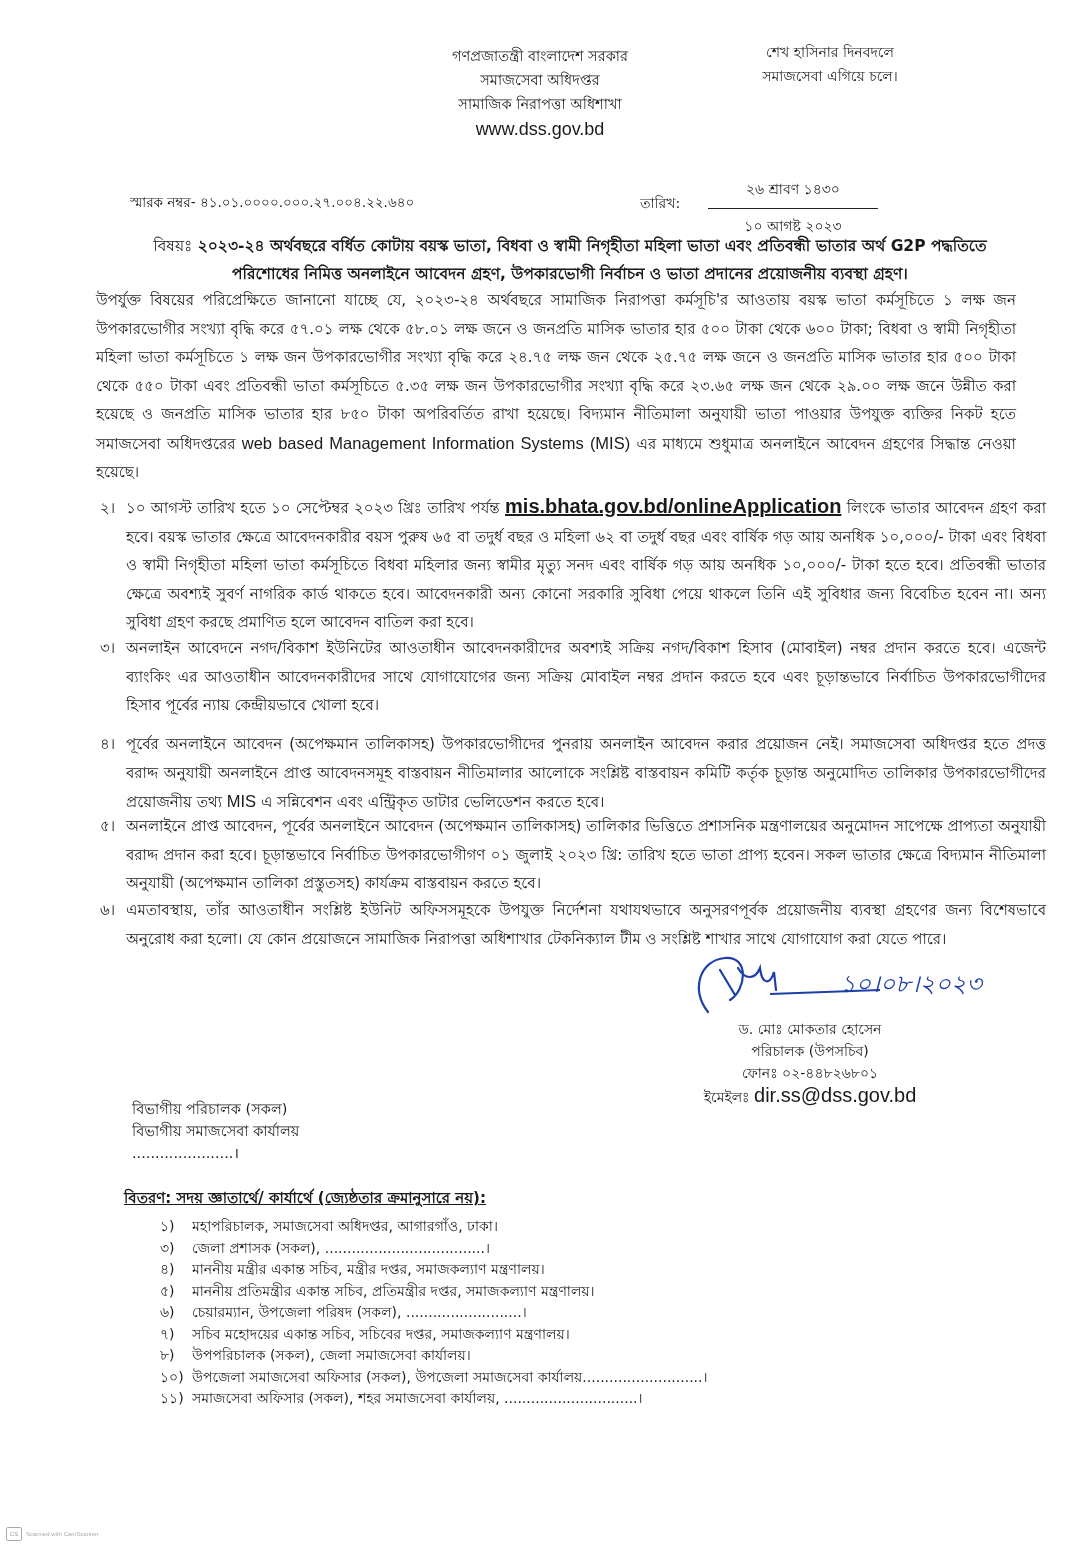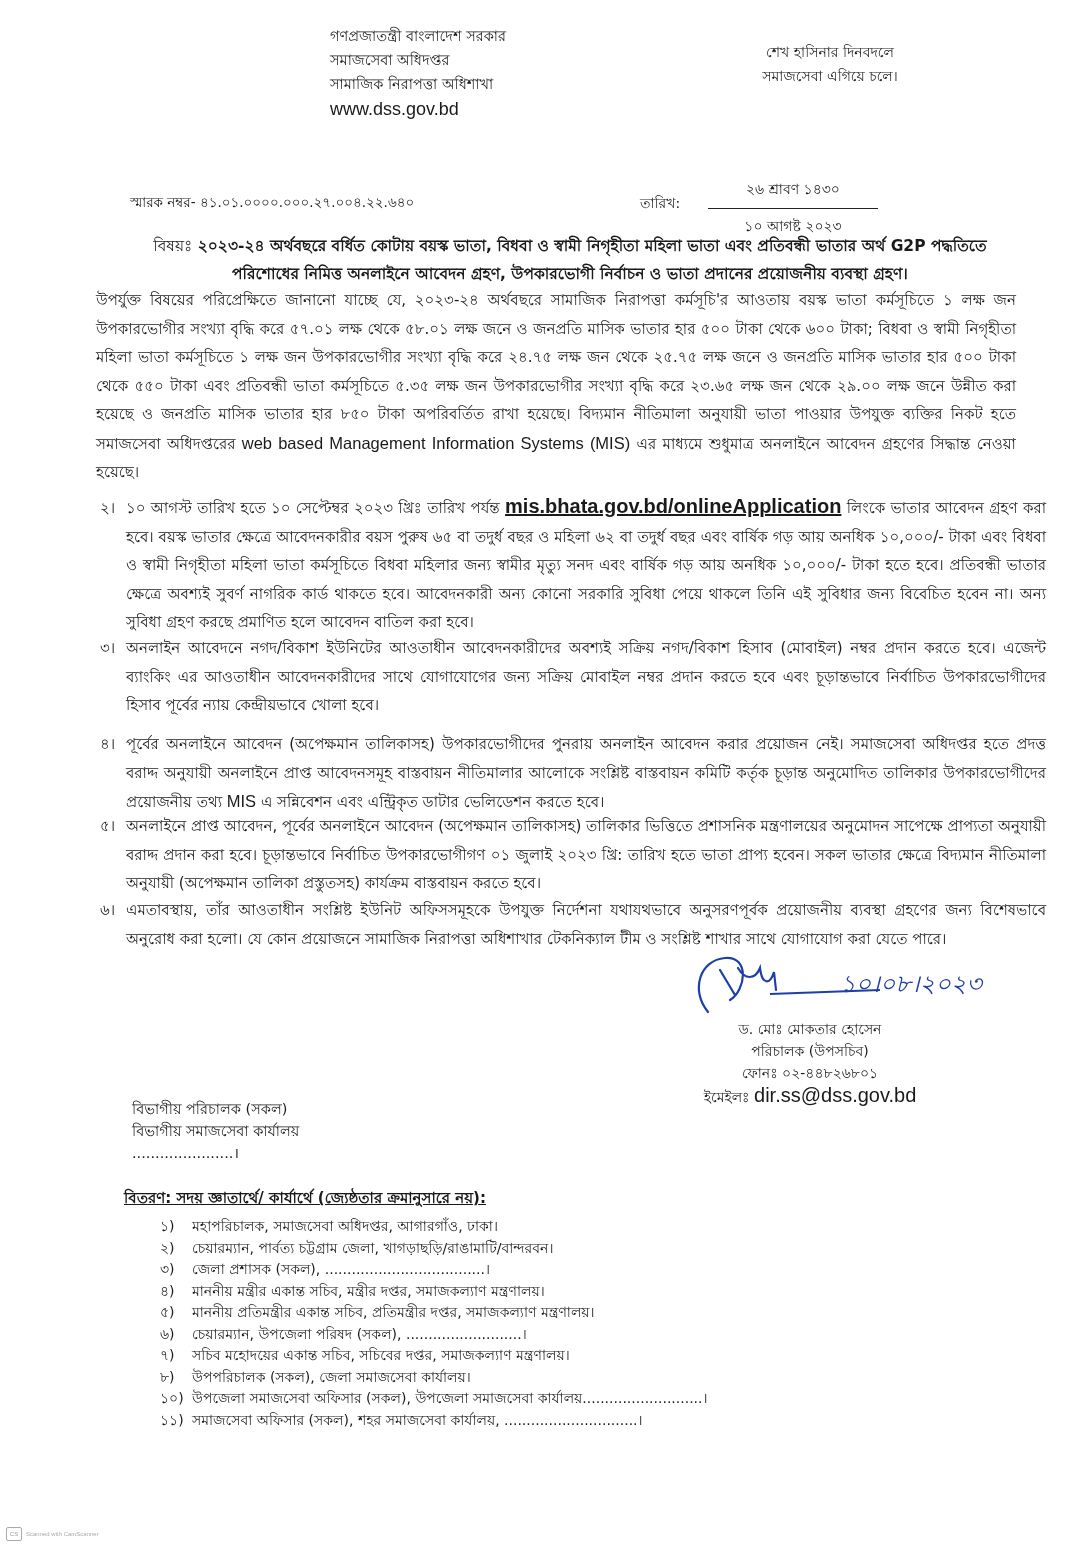--- a/index.html
+++ b/index.html
@@ -1,21 +1,21 @@
 <!DOCTYPE html>
 <html><head>
 <meta charset="utf-8">
 <style>
   html, body { margin: 0; padding: 0; }
   body {
     width: 1080px; height: 1548px; background: #ffffff; position: relative; overflow: hidden;
     font-family: "DejaVu Sans", "Liberation Sans", sans-serif; color: #1a1a1a;
   }
   .abs { position: absolute; }
-  .hdr { left: 330px; width: 420px; top: 24px; font-size: 14.5px; line-height: 24px; }
+  .hdr { left: 330px; width: 420px; top: 44px; text-align: center; font-size: 14.5px; line-height: 24px; }
   .hdr .url { font-family: "Liberation Sans", sans-serif; font-size: 18px; line-height: 26px; }
   .slogan { left: 720px; width: 220px; top: 40px; text-align: center; font-size: 14px; line-height: 24px; }
   .memo { left: 130px; top: 192px; font-size: 13.5px; }
   .date-label { left: 640px; top: 192px; font-size: 14px; }
   .date-box { left: 708px; top: 178px; width: 170px; text-align: center; font-size: 14px; }
   .date-box .line { border-top: 1.5px solid #222; margin: 6px 0 6px; }
   .subject { left: 120px; width: 900px; top: 232px; font-size: 15.5px; font-weight: bold; line-height: 28px; text-align: center; }
   .subject .lead { font-weight: normal; }
   .para { left: 96px; width: 920px; font-size: 15px; line-height: 28.5px; text-align: justify; }
   .para.p1 { top: 286px; }
@@ -109,21 +109,20 @@
 
 <div class="abs addressee">
   <div>বিভাগীয় পরিচালক (সকল)</div>
   <div>বিভাগীয় সমাজসেবা কার্যালয়</div>
   <div>......................।</div>
 </div>
 
 <div class="abs dist-title">বিতরণ: সদয় জ্ঞাতার্থে/ কার্যার্থে (জ্যেষ্ঠতার ক্রমানুসারে নয়):</div>
 <ul class="abs dist-list">
   <li><span class="n">১)</span><span>মহাপরিচালক, সমাজসেবা অধিদপ্তর, আগারগাঁও, ঢাকা।</span></li>
-  <li><span class="n">২)</span><span>চেয়ারম্যান, পার্বত্য চট্টগ্রাম জেলা, খাগড়াছড়ি/রাঙামাটি/বান্দরবন।</span></li>
   <li><span class="n">৩)</span><span>জেলা প্রশাসক (সকল), ....................................।</span></li>
   <li><span class="n">৪)</span><span>মাননীয় মন্ত্রীর একান্ত সচিব, মন্ত্রীর দপ্তর, সমাজকল্যাণ মন্ত্রণালয়।</span></li>
   <li><span class="n">৫)</span><span>মাননীয় প্রতিমন্ত্রীর একান্ত সচিব, প্রতিমন্ত্রীর দপ্তর, সমাজকল্যাণ মন্ত্রণালয়।</span></li>
   <li><span class="n">৬)</span><span>চেয়ারম্যান, উপজেলা পরিষদ (সকল), ..........................।</span></li>
   <li><span class="n">৭)</span><span>সচিব মহোদয়ের একান্ত সচিব, সচিবের দপ্তর, সমাজকল্যাণ মন্ত্রণালয়।</span></li>
   <li><span class="n">৮)</span><span>উপপরিচালক (সকল), জেলা সমাজসেবা কার্যালয়।</span></li>
   <li><span class="n">১০)</span><span>উপজেলা সমাজসেবা অফিসার (সকল), উপজেলা সমাজসেবা কার্যালয়...........................।</span></li>
   <li><span class="n">১১)</span><span>সমাজসেবা অফিসার (সকল), শহর সমাজসেবা কার্যালয়, ..............................।</span></li>
 </ul>
 

